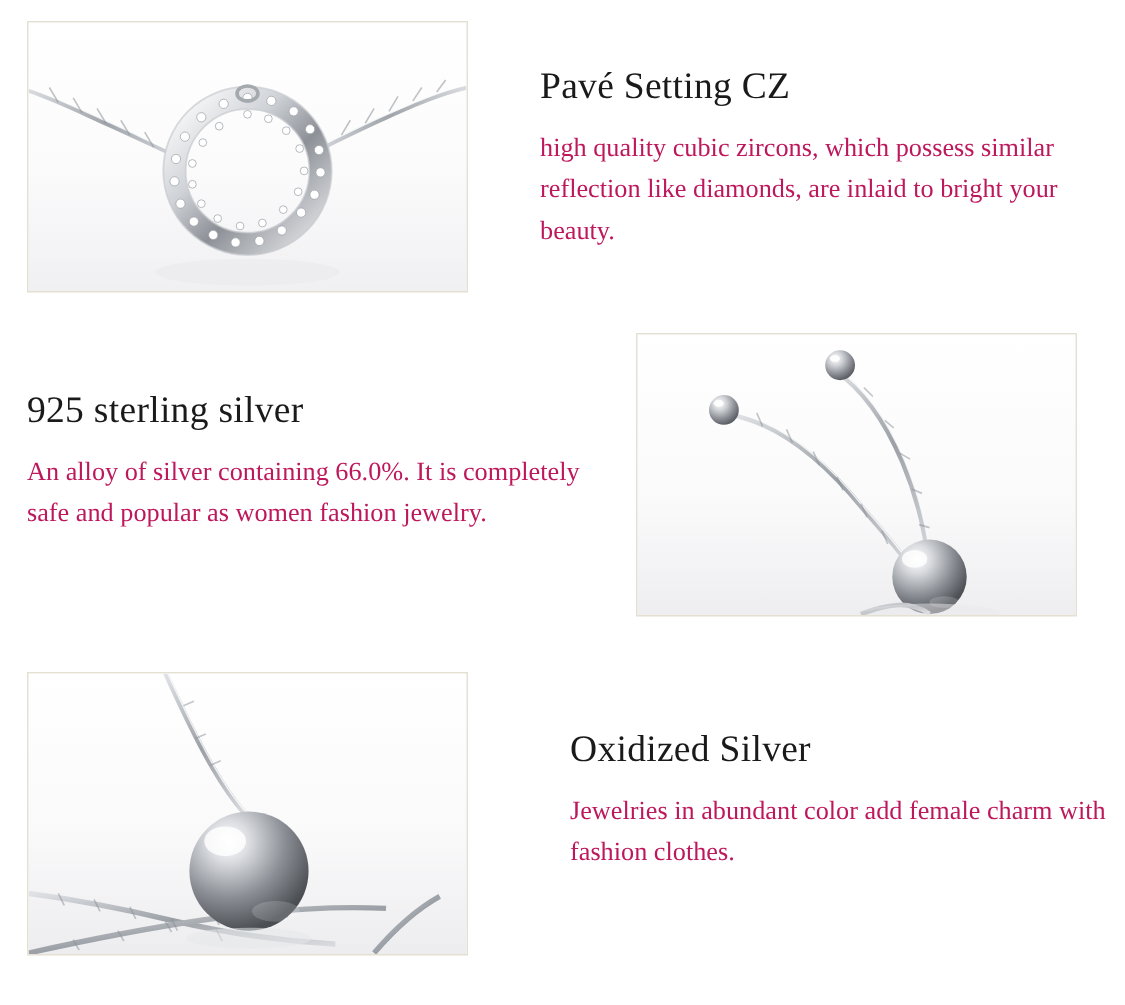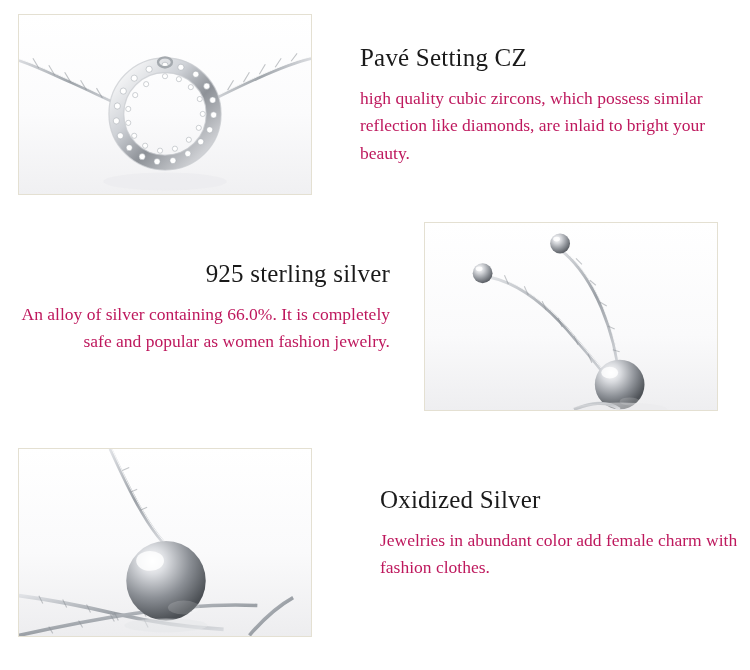--- a/index.html
+++ b/index.html
@@ -55,21 +55,21 @@
     margin: 0;
   }
 
   
   #block-1 { left: 18px; top: 14px; }
   #photo-1 { width: 294px; height: 181px; }
   #text-1 { width: 392px; margin-left: 48px; padding-top: 30px; }
 
   
   #block-2 { left: 18px; top: 222px; }
-  #text-2 { width: 372px; padding-top: 38px; text-align: right; }
+  #text-2 { width: 372px; padding-top: 38px; }
   #photo-2 { width: 294px; height: 189px; margin-left: 34px; }
 
   
   #block-3 { left: 18px; top: 448px; gap: 36px; }
   #photo-3 { width: 294px; height: 189px; }
   #text-3 { width: 392px; margin-left: 32px; padding-top: 38px; }
 
   
   .jewel-svg { display: block; width: 100%; height: 100%; }
 </style>

